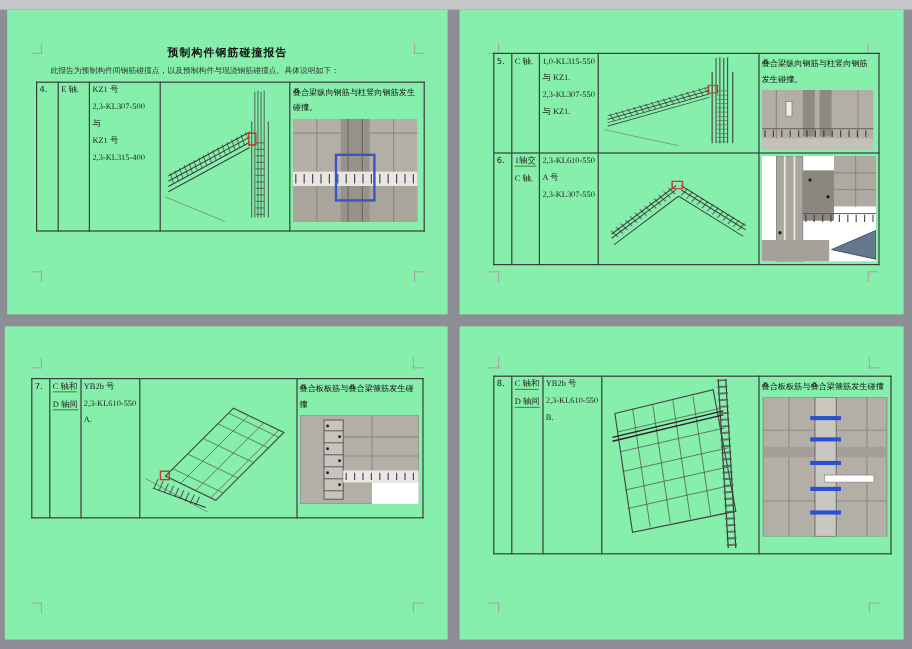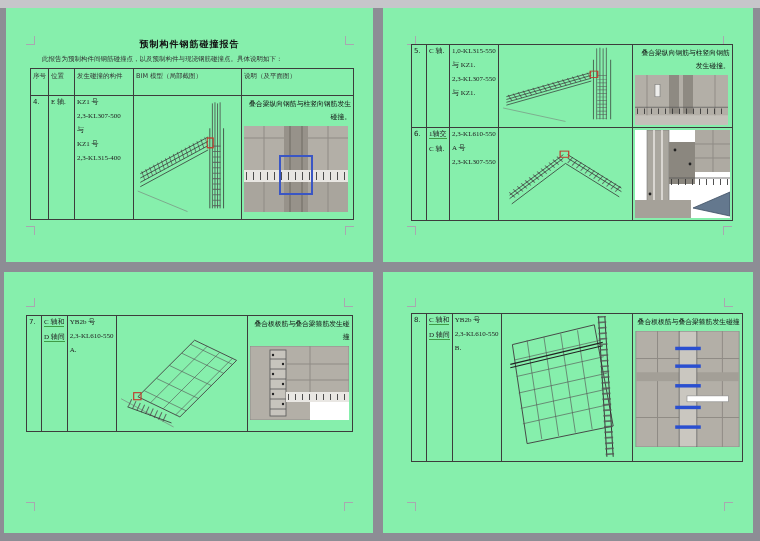--- a/index.html
+++ b/index.html
@@ -28,21 +28,21 @@
     position:absolute;border-collapse:collapse;table-layout:fixed;
     font-size:7px;color:#222;
   }
   table.rpt td{
     border:1px solid #3c3c3c;vertical-align:top;padding:2px 2px;
     overflow:hidden;
   }
   td.hdr{font-size:6.5px;color:#333;line-height:10px;}
   .ln{line-height:8px;margin-bottom:6px;white-space:nowrap;font-family:Liberation Serif, serif;}
   .seq{line-height:9px;}
-  .desc{font-size:6.8px;line-height:13px;margin-bottom:2px;color:#111;text-align:right;}
+  .desc{font-size:6.8px;line-height:13px;margin-bottom:2px;color:#111;}
   .u-green{border-bottom:1px solid #3f9b46;display:inline-block;}
   .bimcell{padding:1px;}
   svg{display:block;}
 </style>
 </head>
 <body>
 
 <div class="topstrip"></div>
 
 <div class="page" id="p1" style="left:6px;top:8px;width:367px;height:254px">
@@ -56,27 +56,20 @@
 
   <table class="rpt" style="left:24px;top:60px">
     <colgroup>
         <col style="width:18px">
         <col style="width:26px">
         <col style="width:59px">
         <col style="width:107px">
         <col style="width:112px">
       </colgroup>
     <tbody>
-        <tr style="height:27px">
-      <td class="hdr">序号</td>
-      <td class="hdr">位置</td>
-      <td class="hdr">发生碰撞的构件</td>
-      <td class="hdr">BIM 模型（局部截图）</td>
-      <td class="hdr">说明（及平面图）</td>
-    </tr>
     <tr style="height:123px">
       <td>
             <div class="seq">4.</div>
           </td>
       <td>
             <div class="ln">E 轴.</div>
           </td>
       <td>
         <div class="ln">KZ1 号</div>
         <div class="ln">2,3-KL307-500</div>

